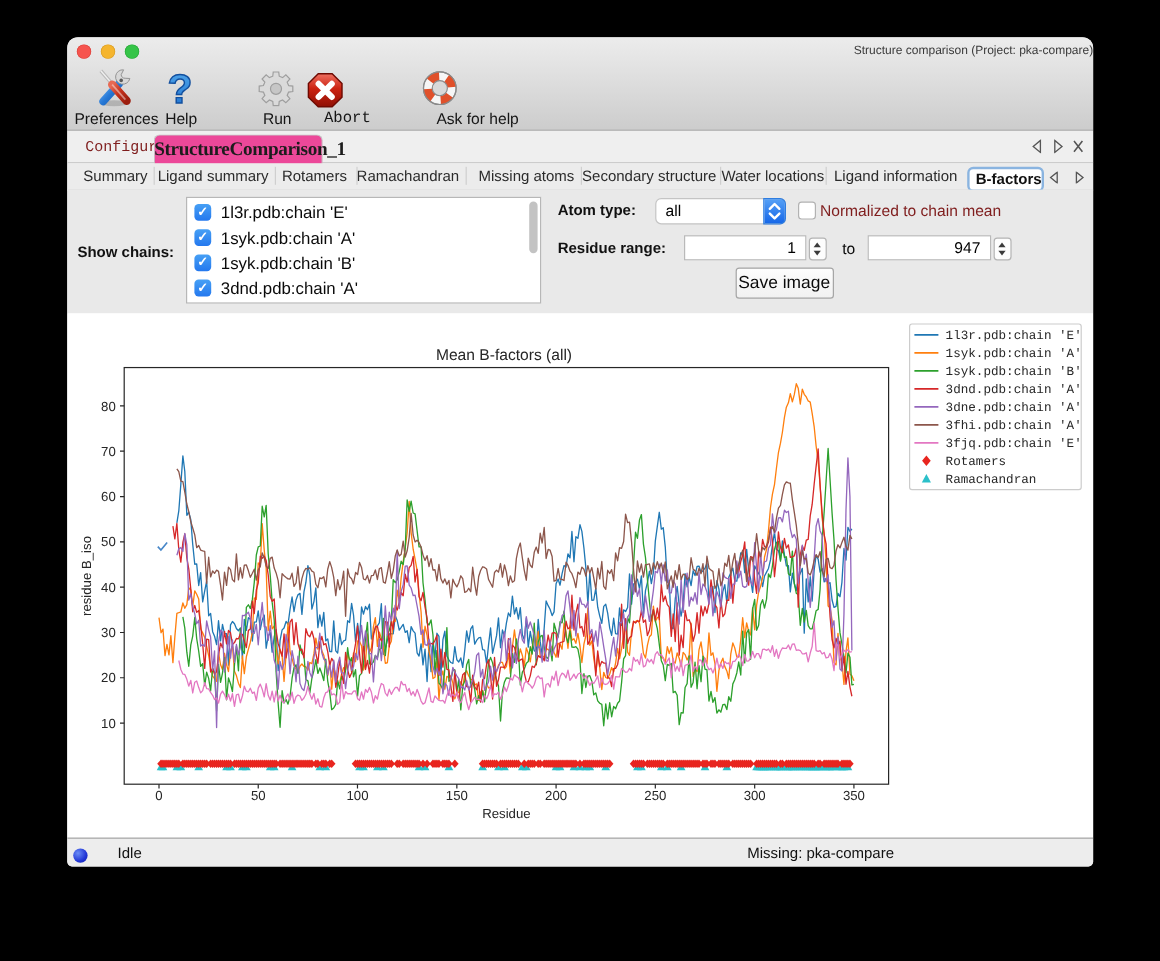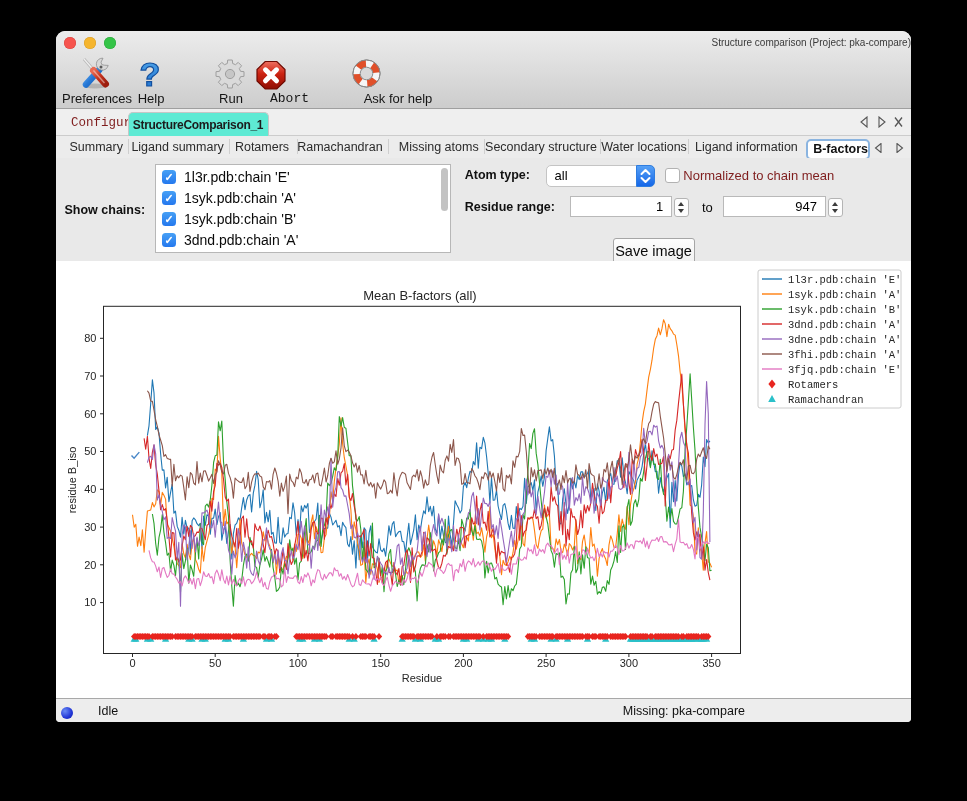--- a/index.html
+++ b/index.html
@@ -9,23 +9,23 @@
 .abs{position:absolute;}
 
 .chrome{position:absolute;left:0;top:0;width:855px;height:77px;
   background:linear-gradient(#ececec,#e3e3e3 30%,#cdcdcd 98%);border-bottom:1px solid #9f9f9f;}
 .light{position:absolute;top:6px;width:12px;height:12px;border-radius:50%;}
 .title{position:absolute;left:0;right:0;top:6px;text-align:right;font-size:10px;color:#3a3a3a;}
 .tlabel{position:absolute;top:60px;font-size:13px;color:#151515;text-align:center;}
 
 .row1{position:absolute;left:0;top:78px;width:855px;height:26px;background:#efefef;border-bottom:1px solid #cccccc;}
 .cfg{position:absolute;left:15px;top:7px;font-size:12.5px;color:#7f1d1d;font-family:Liberation Mono, monospace;}
-.atab1{position:absolute;left:71.5px;top:3px;width:139px;height:24px;background:#5eead4;
+.atab1{position:absolute;left:71.5px;top:3px;width:139px;height:24px;background:#ec4899;
   border:1px solid #c6c6c6;border-bottom:none;border-radius:5px 5px 0 0;text-align:center;
-  font-size:12px;font-weight:bold;letter-spacing:-0.3px;color:#1c1c1c;line-height:24px;}
+  font-size:16px;font-weight:bold;letter-spacing:-0.3px;color:#1c1c1c;line-height:24px;font-family:Liberation Serif, serif;}
 
 .row2{position:absolute;left:0;top:105px;width:855px;height:22px;background:#ececec;border-bottom:1px solid #d2d2d2;}
 .t2{position:absolute;top:4px;font-size:12.5px;color:#2b2b2b;white-space:nowrap;transform:translateX(-50%);}
 .sep2{position:absolute;top:3px;width:1px;height:15px;background:#cfcfcf;}
 .atab2{position:absolute;left:750px;top:2.5px;width:60px;height:17px;background:#fff;
   border:2px solid #8ab4e0;border-radius:5px;text-align:right;font-size:12.5px;font-weight:bold;
   color:#111;line-height:16px;}
 
 .panel{position:absolute;left:0;top:127px;width:855px;height:103px;background:#e9e9e9;}
 .blabel{position:absolute;font-size:12.5px;font-weight:bold;color:#111;white-space:nowrap;}
@@ -181,21 +181,21 @@
       </div>
     </div>
     <div class="abs" style="left:608.7px;top:10.4px;width:13px;height:13px;background:#fff;border:1px solid #b2b2b2;border-radius:3px;"></div>
     <div class="abs" style="left:627.3px;top:10px;font-size:13px;color:#7f1d1d;">Normalized to chain mean</div>
     <div class="blabel" style="left:408.7px;top:41.5px;">Residue range:</div>
     <div class="field" style="left:514.3px;top:37.8px;width:92px;height:19px;padding-right:8px;text-align:right;line-height:19px;">1</div>
     <div class="stepper" style="left:617.5px;top:39.8px;"></div>
     <div class="abs" style="left:645.9px;top:41.5px;font-size:13px;color:#0a0a0a;">to</div>
     <div class="field" style="left:667px;top:37.8px;width:93px;height:19px;padding-right:8px;text-align:right;line-height:19px;">947</div>
     <div class="stepper" style="left:771.5px;top:39.8px;"></div>
-    <div class="btn" style="left:556.5px;top:80px;width:80px;">Save image</div>
+    <div class="btn" style="left:556.5px;top:65px;width:80px;">Save image</div>
   </div>
   <div class="content"><svg width="855" height="437" viewBox="0 0 855 437" font-family="Liberation Sans, sans-serif">
 <g transform="translate(-56,-261)">
 <polyline fill="none" stroke="#1f77b4" stroke-width="1.1" stroke-linejoin="round" points="147.4,435.7 149.0,425.8 150.7,403.5 152.4,379.9 154.0,392.9 155.7,429.4 157.3,426.8 159.0,433.1 160.6,453.5 162.3,470.2 163.9,469.9 165.6,487.9 167.2,477.2 168.9,501.6 170.6,492.3 172.2,484.2 173.9,513.1 175.5,511.2 177.2,526.4 178.8,530.2 180.5,537.2 182.1,517.3 183.8,534.1 185.4,520.4 187.1,528.0 188.8,528.1 190.4,554.3 192.1,520.7 193.7,517.9 195.4,519.8 197.0,523.7 198.7,525.6 200.3,523.4 202.0,548.9 203.6,516.1 205.3,525.3 207.0,514.7 208.6,516.0 210.3,534.2 211.9,518.4 213.6,518.2 215.2,509.1 216.9,524.6 218.5,516.6 220.2,512.6 221.8,540.2 223.5,530.1 225.2,527.1 226.8,543.4 228.5,530.6 230.1,524.6 231.8,558.9 233.4,533.6 235.1,524.9 236.7,523.3 238.4,517.9 240.0,520.4 241.7,507.8 243.4,497.5 245.0,509.7 246.7,500.0 248.3,495.7 250.0,494.5 251.6,512.0 253.3,493.2 254.9,485.4 256.6,471.4 258.2,479.7 259.9,507.6 261.6,501.3 263.2,489.9 264.9,523.0 266.5,512.4 268.2,521.8 269.8,510.3 271.5,534.1 273.1,532.4 274.8,542.9 276.4,543.1 278.1,517.4 279.8,542.4 281.4,544.2 283.1,527.9 284.7,537.1 286.4,534.0 288.0,533.5 289.7,517.3 291.3,518.7 293.0,502.8 294.6,512.5 296.3,534.9 298.0,519.5 299.6,532.7 301.3,505.8 302.9,511.8 304.6,505.4 306.2,508.1 307.9,503.5 309.5,532.5 311.2,527.6 312.8,523.5 314.5,521.5 316.1,519.0 317.8,503.0 319.5,545.3 321.1,540.4 322.8,533.4 324.4,528.3 326.1,528.1 327.7,528.1 329.4,513.2 331.0,517.1 332.7,525.0 334.3,522.8 336.0,520.3 337.7,527.0 339.3,525.6 341.0,535.6 342.6,522.2 344.3,525.7 345.9,527.6 347.6,544.0 349.2,546.7 350.9,536.6 352.5,554.1 354.2,540.9 355.9,567.9 357.5,536.8 359.2,559.7 360.8,535.2 362.5,547.7 364.1,527.7 365.8,530.3 367.4,563.3 369.1,533.1 370.7,525.9 372.4,546.8 374.1,549.8 375.7,552.1 377.4,552.9 379.0,538.8 380.7,549.8 382.3,551.7 384.0,548.3 385.6,556.1 387.3,541.8 388.9,525.7 390.6,535.2 392.3,524.1 393.9,521.5 395.6,536.8 397.2,533.7 398.9,531.6 400.5,531.2 402.2,541.4 403.8,541.8 405.5,553.1 407.1,537.6 408.8,523.3 410.5,544.4 412.1,537.4 413.8,529.7 415.4,514.9 417.1,539.7 418.7,525.0 420.4,530.3 422.0,519.2 423.7,510.8 425.3,513.8 427.0,496.7 428.7,511.7 430.3,506.3 432.0,516.0 433.6,506.4 435.3,529.0 436.9,533.2 438.6,515.0 440.2,539.3 441.9,526.1 443.5,535.8 445.2,542.2 446.9,543.2 448.5,516.1 450.2,534.9 451.8,545.8 453.5,523.1 455.1,500.8 456.8,504.7 458.4,507.7 460.1,513.0 461.7,509.9 463.4,486.5 465.1,482.5 466.7,487.7 468.4,478.0 470.0,471.3 471.7,472.5 473.3,461.6 475.0,464.9 476.6,442.9 478.3,468.1 479.9,447.3 481.6,448.6 483.3,437.3 484.9,442.8 486.6,456.7 488.2,473.1 489.9,503.1 491.5,477.2 493.2,500.2 494.8,500.0 496.5,490.1 498.1,506.0 499.8,513.4 501.5,519.5 503.1,505.3 504.8,503.6 506.4,511.0 508.1,523.4 509.7,529.5 511.4,515.2 513.0,528.1 514.7,528.4 516.3,506.6 518.0,521.2 519.7,508.2 521.3,509.7 523.0,506.3 524.6,478.2 526.3,503.5 527.9,486.8 529.6,485.2 531.2,482.6 532.9,490.5 534.5,479.9 536.2,511.6 537.9,492.2 539.5,485.5 541.2,475.9 542.8,486.3 544.5,476.9 546.1,450.9 547.8,438.4 549.4,426.9 551.1,441.0 552.7,439.7 554.4,455.9 556.1,485.2 557.7,483.6 559.4,523.0 561.0,523.9 562.7,499.1 564.3,488.7 566.0,504.2 567.6,513.5 569.3,503.0 570.9,478.0 572.6,489.0 574.3,480.9 575.9,488.0 577.6,475.6 579.2,479.6 580.9,471.9 582.5,471.7 584.2,477.2 585.8,475.6 587.5,473.5 589.1,469.4 590.8,500.5 592.5,493.7 594.1,488.6 595.8,510.4 597.4,483.8 599.1,490.9 600.7,505.3 602.4,492.8 604.0,487.2 605.7,502.7 607.3,481.1 609.0,477.4 610.7,473.4 612.3,484.0 614.0,484.3 615.6,473.0 617.3,460.7 618.9,460.9 620.6,477.2 622.2,457.8 623.9,475.2 625.5,482.5 627.2,493.7 628.9,471.6 630.5,474.8 632.2,477.9 633.8,480.8 635.5,488.9 637.1,480.0 638.8,476.8 640.4,473.7 642.1,466.6 643.7,454.1 645.4,443.4 647.0,457.8 648.7,458.8 650.4,466.7 652.0,450.7 653.7,462.3 655.3,471.6 657.0,471.3 658.6,493.2 660.3,477.6 661.9,486.3 663.6,492.1 665.2,481.9 666.9,477.8 668.6,473.6 670.2,527.6 671.9,482.4 673.5,501.6 675.2,480.6 676.8,500.9 678.5,474.8 680.1,462.6 681.8,466.0 683.4,476.7 685.1,473.9 686.8,484.9 688.4,482.0 690.1,486.6 691.7,485.5 693.4,500.0 695.0,506.2 696.7,505.3 698.3,494.4 700.0,497.3 701.6,485.3 703.3,457.1 705.0,466.7 706.6,439.5 708.3,442.9 709.9,440.8"></polyline>
 <polyline fill="none" stroke="#ff7f0e" stroke-width="1.1" stroke-linejoin="round" points="132.5,514.7 134.2,527.3 135.8,524.3 137.5,546.3 139.1,537.0 140.8,545.7 142.4,529.7 144.1,552.2 145.7,530.7 147.4,511.1 149.0,510.6 150.7,510.0 152.4,502.5 154.0,506.9 155.7,503.8 157.3,489.8 159.0,491.7 160.6,505.5 162.3,492.4 163.9,495.2 165.6,499.1 167.2,524.2 168.9,527.4 170.6,531.3 172.2,538.6 173.9,546.3 175.5,556.1 177.2,563.5 178.8,565.6 180.5,567.7 182.1,543.7 183.8,554.0 185.4,557.9 187.1,544.4 188.8,553.8 190.4,559.6 192.1,542.8 193.7,538.0 195.4,559.4 197.0,563.0 198.7,569.3 200.3,573.0 202.0,546.6 203.6,561.3 205.3,547.3 207.0,540.9 208.6,535.2 210.3,526.7 211.9,498.3 213.6,499.5 215.2,469.0 216.9,471.2 218.5,436.3 220.2,458.5 221.8,473.4 223.5,525.4 225.2,509.2 226.8,524.0 228.5,521.6 230.1,539.3 231.8,553.2 233.4,541.1 235.1,546.6 236.7,567.8 238.4,545.4 240.0,519.1 241.7,543.1 243.4,548.9 245.0,554.8 246.7,557.3 248.3,560.4 250.0,555.1 251.6,553.3 253.3,555.4 254.9,555.8 256.6,558.5 258.2,552.1 259.9,553.0 261.6,544.7 263.2,531.7 264.9,540.9 266.5,534.8 268.2,542.4 269.8,546.0 271.5,554.1 273.1,563.0 274.8,551.0 276.4,574.3 278.1,556.5 279.8,562.3 281.4,569.8 283.1,569.1 284.7,561.4 286.4,556.3 288.0,557.8 289.7,545.4 291.3,549.2 293.0,560.1 294.6,544.0 296.3,551.4 298.0,534.1 299.6,534.3 301.3,538.3 302.9,558.4 304.6,552.0 306.2,528.3 307.9,543.5 309.5,539.8 311.2,522.2 312.8,514.8 314.5,538.7 316.1,526.7 317.8,532.0 319.5,539.8 321.1,552.7 322.8,552.3 324.4,537.8 326.1,534.4 327.7,517.6 329.4,517.7 331.0,491.9 332.7,500.7 334.3,481.5 336.0,467.9 337.7,456.4 339.3,443.9 341.0,417.9 342.6,443.8 344.3,457.7 345.9,466.0 347.6,475.5 349.2,494.3 350.9,510.0 352.5,539.4 354.2,521.9 355.9,529.6 357.5,543.1 359.2,550.5 360.8,565.4 362.5,564.4 364.1,550.7 365.8,582.8 367.4,564.7 369.1,559.1 370.7,574.3 372.4,563.7 374.1,564.6 375.7,563.1 377.4,569.3 379.0,582.4 380.7,577.5 382.3,577.2 384.0,568.1 385.6,572.6 387.3,561.4 388.9,558.9 390.6,563.3 392.3,566.1 393.9,566.7 395.6,570.7 397.2,569.9 398.9,583.6 400.5,576.6 402.2,575.3 403.8,582.8 405.5,569.7 407.1,573.3 408.8,572.9 410.5,574.2 412.1,565.1 413.8,558.8 415.4,554.5 417.1,551.8 418.7,552.0 420.4,557.4 422.0,555.5 423.7,544.5 425.3,561.1 427.0,539.2 428.7,525.0 430.3,537.5 432.0,549.1 433.6,540.8 435.3,546.2 436.9,554.8 438.6,539.9 440.2,544.3 441.9,551.6 443.5,539.3 445.2,528.9 446.9,538.3 448.5,526.2 450.2,547.2 451.8,546.9 453.5,547.3 455.1,540.4 456.8,541.4 458.4,542.4 460.1,538.5 461.7,543.7 463.4,547.7 465.1,536.1 466.7,536.9 468.4,541.0 470.0,519.2 471.7,526.8 473.3,540.2 475.0,521.6 476.6,533.6 478.3,532.2 479.9,536.1 481.6,527.8 483.3,538.2 484.9,552.1 486.6,536.8 488.2,529.8 489.9,506.9 491.5,537.7 493.2,534.2 494.8,548.5 496.5,559.9 498.1,545.9 499.8,556.4 501.5,574.6 503.1,560.3 504.8,564.6 506.4,565.4 508.1,561.7 509.7,556.3 511.4,559.8 513.0,552.7 514.7,540.3 516.3,549.1 518.0,540.6 519.7,529.5 521.3,516.8 523.0,543.5 524.6,546.1 526.3,525.5 527.9,518.9 529.6,518.0 531.2,517.0 532.9,519.3 534.5,530.4 536.2,544.6 537.9,548.4 539.5,537.8 541.2,530.6 542.8,529.0 544.5,505.1 546.1,518.0 547.8,514.7 549.4,513.8 551.1,548.2 552.7,548.1 554.4,552.3 556.1,538.9 557.7,544.6 559.4,539.4 561.0,551.3 562.7,552.5 564.3,544.1 566.0,548.5 567.6,555.6 569.3,543.6 570.9,545.5 572.6,550.0 574.3,546.3 575.9,519.3 577.6,563.7 579.2,557.2 580.9,559.6 582.5,541.6 584.2,535.0 585.8,546.6 587.5,549.2 589.1,553.2 590.8,527.5 592.5,546.2 594.1,544.0 595.8,553.1 597.4,576.1 599.1,558.6 600.7,552.5 602.4,548.5 604.0,555.5 605.7,559.1 607.3,565.5 609.0,544.8 610.7,535.8 612.3,539.9 614.0,547.4 615.6,547.5 617.3,533.1 618.9,514.8 620.6,531.4 622.2,519.0 623.9,526.4 625.5,529.2 627.2,506.3 628.9,524.8 630.5,504.6 632.2,493.3 633.8,488.8 635.5,481.4 637.1,464.2 638.8,457.7 640.4,442.1 642.1,422.7 643.7,411.7 645.4,403.8 647.0,390.4 648.7,377.1 650.4,369.3 652.0,360.2 653.7,347.8 655.3,339.3 657.0,335.7 658.6,328.1 660.3,334.8 661.9,328.9 663.6,319.7 665.2,323.6 666.9,336.7 668.6,324.3 670.2,328.6 671.9,330.8 673.5,334.1 675.2,335.1 676.8,344.5 678.5,355.8 680.1,371.7 681.8,384.8 683.4,404.1 685.1,431.8 686.8,444.6 688.4,467.3 690.1,505.0 691.7,506.4 693.4,516.8 695.0,552.3 696.7,554.0 698.3,527.8 700.0,546.1 701.6,551.5 703.3,570.3 705.0,542.8 706.6,531.6 708.3,561.9 709.9,563.1 711.6,567.2"></polyline>
 <polyline fill="none" stroke="#2ca02c" stroke-width="1.1" stroke-linejoin="round" points="152.4,514.0 154.0,523.4 155.7,543.5 157.3,555.2 159.0,537.4 160.6,530.1 162.3,514.6 163.9,532.1 165.6,542.7 167.2,555.3 168.9,553.0 170.6,571.4 172.2,560.1 173.9,565.3 175.5,575.7 177.2,556.8 178.8,560.4 180.5,592.5 182.1,553.6 183.8,568.6 185.4,560.9 187.1,548.0 188.8,583.1 190.4,565.0 192.1,569.8 193.7,576.3 195.4,554.2 197.0,538.6 198.7,559.0 200.3,523.5 202.0,541.9 203.6,544.6 205.3,506.1 207.0,504.0 208.6,507.1 210.3,499.5 211.9,485.3 213.6,462.5 215.2,455.8 216.9,455.0 218.5,421.9 220.2,430.8 221.8,421.1 223.5,461.5 225.2,479.4 226.8,501.8 228.5,516.6 230.1,560.1 231.8,586.2 233.4,606.1 235.1,575.5 236.7,585.8 238.4,583.0 240.0,586.8 241.7,580.4 243.4,565.2 245.0,556.3 246.7,554.0 248.3,561.2 250.0,537.4 251.6,544.6 253.3,546.1 254.9,566.4 256.6,567.4 258.2,577.5 259.9,565.2 261.6,558.8 263.2,549.8 264.9,561.2 266.5,556.6 268.2,561.5 269.8,567.2 271.5,549.3 273.1,567.6 274.8,577.2 276.4,591.4 278.1,590.0 279.8,587.0 281.4,567.3 283.1,574.1 284.7,563.6 286.4,567.4 288.0,558.7 289.7,539.8 291.3,551.8 293.0,548.1 294.6,564.1 296.3,558.1 298.0,580.0 299.6,563.0 301.3,561.1 302.9,553.5 304.6,531.6 306.2,518.6 307.9,553.2 309.5,553.7 311.2,551.6 312.8,546.2 314.5,548.5 316.1,541.2 317.8,540.3 319.5,515.4 321.1,546.4 322.8,528.3 324.4,525.4 326.1,517.7 327.7,483.0 329.4,485.6 331.0,483.3 332.7,476.3 334.3,467.7 336.0,470.5 337.7,457.1 339.3,416.5 341.0,426.2 342.6,417.6 344.3,427.5 345.9,428.2 347.6,442.3 349.2,455.8 350.9,455.8 352.5,485.6 354.2,500.0 355.9,519.1 357.5,520.8 359.2,516.6 360.8,529.2 362.5,560.5 364.1,542.0 365.8,569.3 367.4,571.2 369.1,574.6 370.7,557.3 372.4,523.0 374.1,567.7 375.7,566.5 377.4,558.6 379.0,558.1 380.7,576.5 382.3,566.3 384.0,591.6 385.6,571.6 387.3,567.5 388.9,553.9 390.6,549.5 392.3,572.5 393.9,567.7 395.6,574.5 397.2,586.5 398.9,579.8 400.5,585.1 402.2,575.7 403.8,584.8 405.5,569.6 407.1,552.6 408.8,547.8 410.5,552.4 412.1,560.6 413.8,566.5 415.4,571.7 417.1,600.9 418.7,576.0 420.4,568.3 422.0,564.9 423.7,565.1 425.3,565.9 427.0,544.7 428.7,551.9 430.3,532.5 432.0,540.8 433.6,570.9 435.3,560.1 436.9,557.5 438.6,552.7 440.2,551.3 441.9,538.8 443.5,545.0 445.2,519.2 446.9,554.1 448.5,535.0 450.2,530.4 451.8,529.5 453.5,538.8 455.1,547.6 456.8,548.8 458.4,539.6 460.1,550.7 461.7,519.4 463.4,525.6 465.1,530.9 466.7,518.1 468.4,519.0 470.0,509.3 471.7,530.5 473.3,535.6 475.0,525.7 476.6,539.3 478.3,539.4 479.9,538.9 481.6,541.0 483.3,549.8 484.9,577.9 486.6,561.3 488.2,572.9 489.9,563.4 491.5,563.0 493.2,567.7 494.8,579.0 496.5,577.4 498.1,584.1 499.8,586.0 501.5,587.0 503.1,604.8 504.8,586.5 506.4,599.0 508.1,585.6 509.7,597.3 511.4,588.7 513.0,590.7 514.7,586.0 516.3,584.2 518.0,568.6 519.7,549.1 521.3,546.3 523.0,514.6 524.6,519.0 526.3,495.3 527.9,471.4 529.6,443.5 531.2,448.6 532.9,433.4 534.5,428.8 536.2,453.4 537.9,464.6 539.5,482.9 541.2,501.0 542.8,517.3 544.5,508.3 546.1,517.2 547.8,524.0 549.4,537.0 551.1,550.6 552.7,554.2 554.4,567.2 556.1,553.6 557.7,554.5 559.4,552.8 561.0,577.2 562.7,576.2 564.3,579.4 566.0,603.9 567.6,593.8 569.3,594.3 570.9,572.9 572.6,569.7 574.3,546.5 575.9,572.7 577.6,568.8 579.2,551.7 580.9,574.0 582.5,554.7 584.2,568.1 585.8,546.9 587.5,557.7 589.1,558.0 590.8,584.2 592.5,576.1 594.1,585.3 595.8,581.3 597.4,594.2 599.1,591.5 600.7,593.5 602.4,587.2 604.0,586.9 605.7,591.3 607.3,580.6 609.0,584.4 610.7,569.9 612.3,566.5 614.0,560.8 615.6,551.6 617.3,562.5 618.9,525.9 620.6,552.4 622.2,527.4 623.9,524.7 625.5,549.4 627.2,507.5 628.9,499.5 630.5,525.2 632.2,521.0 633.8,503.9 635.5,499.7 637.1,506.8 638.8,499.3 640.4,478.2 642.1,481.3 643.7,471.6 645.4,458.1 647.0,452.1 648.7,451.1 650.4,467.6 652.0,455.4 653.7,464.5 655.3,464.0 657.0,478.1 658.6,479.5 660.3,459.2 661.9,486.0 663.6,494.4 665.2,495.5 666.9,521.1 668.6,507.1 670.2,518.4 671.9,508.6 673.5,521.4 675.2,524.0 676.8,524.0 678.5,517.0 680.1,508.9 681.8,507.8 683.4,491.2 685.1,450.1 686.8,426.5 688.4,401.0 690.1,373.7 691.7,399.6 693.4,427.7 695.0,449.9 696.7,483.3 698.3,506.9 700.0,527.4 701.6,536.6 703.3,547.4 705.0,560.8 706.6,544.3 708.3,547.7 709.9,570.8 711.6,570.3"></polyline>
 <polyline fill="none" stroke="#d62728" stroke-width="1.1" stroke-linejoin="round" points="144.1,438.4 145.7,449.1 147.4,436.2 149.0,458.1 150.7,468.4 152.4,452.1 154.0,445.0 155.7,465.1 157.3,474.1 159.0,490.9 160.6,509.8 162.3,504.6 163.9,510.3 165.6,508.7 167.2,520.5 168.9,536.6 170.6,557.0 172.2,532.6 173.9,533.0 175.5,560.0 177.2,557.2 178.8,562.0 180.5,559.6 182.1,546.0 183.8,535.9 185.4,539.8 187.1,526.2 188.8,536.5 190.4,525.4 192.1,527.3 193.7,537.0 195.4,535.5 197.0,532.1 198.7,532.4 200.3,528.1 202.0,528.6 203.6,533.9 205.3,539.7 207.0,525.3 208.6,524.1 210.3,501.0 211.9,511.3 213.6,491.7 215.2,485.6 216.9,463.4 218.5,465.2 220.2,463.4 221.8,467.1 223.5,479.1 225.2,497.0 226.8,501.1 228.5,499.2 230.1,525.3 231.8,536.2 233.4,541.7 235.1,547.0 236.7,528.2 238.4,548.2 240.0,539.5 241.7,518.5 243.4,516.0 245.0,537.2 246.7,518.8 248.3,536.3 250.0,542.0 251.6,540.9 253.3,548.2 254.9,523.9 256.6,529.2 258.2,530.7 259.9,526.0 261.6,532.1 263.2,544.5 264.9,552.7 266.5,536.3 268.2,530.3 269.8,537.3 271.5,536.4 273.1,543.0 274.8,554.5 276.4,548.7 278.1,551.5 279.8,572.7 281.4,563.6 283.1,550.1 284.7,561.4 286.4,569.5 288.0,543.6 289.7,558.1 291.3,564.5 293.0,560.8 294.6,546.3 296.3,536.4 298.0,521.6 299.6,544.5 301.3,560.8 302.9,534.0 304.6,557.9 306.2,550.3 307.9,560.9 309.5,546.7 311.2,529.6 312.8,522.4 314.5,521.8 316.1,530.7 317.8,534.0 319.5,531.9 321.1,518.0 322.8,518.5 324.4,539.1 326.1,517.8 327.7,524.3 329.4,504.3 331.0,508.4 332.7,501.7 334.3,493.7 336.0,496.5 337.7,478.5 339.3,485.1 341.0,472.9 342.6,471.1 344.3,463.6 345.9,485.0 347.6,474.4 349.2,497.3 350.9,500.6 352.5,493.6 354.2,506.0 355.9,515.0 357.5,536.7 359.2,536.1 360.8,536.9 362.5,533.6 364.1,529.4 365.8,562.9 367.4,540.9 369.1,556.0 370.7,543.6 372.4,557.8 374.1,558.2 375.7,571.5 377.4,584.5 379.0,558.8 380.7,577.2 382.3,582.9 384.0,571.2 385.6,562.3 387.3,560.6 388.9,572.2 390.6,572.6 392.3,585.1 393.9,562.6 395.6,572.3 397.2,574.8 398.9,568.5 400.5,584.8 402.2,566.4 403.8,565.4 405.5,553.6 407.1,549.8 408.8,562.9 410.5,582.5 412.1,547.8 413.8,571.9 415.4,566.6 417.1,556.0 418.7,555.9 420.4,556.2 422.0,551.9 423.7,532.2 425.3,555.0 427.0,537.7 428.7,539.5 430.3,545.3 432.0,551.2 433.6,549.9 435.3,549.1 436.9,561.0 438.6,567.8 440.2,568.2 441.9,563.2 443.5,555.2 445.2,556.2 446.9,552.3 448.5,546.3 450.2,547.9 451.8,546.2 453.5,550.7 455.1,540.8 456.8,529.2 458.4,537.2 460.1,527.6 461.7,527.2 463.4,527.9 465.1,547.6 466.7,535.6 468.4,535.0 470.0,534.4 471.7,517.7 473.3,524.0 475.0,523.0 476.6,496.0 478.3,525.0 479.9,511.1 481.6,503.4 483.3,523.3 484.9,522.1 486.6,530.2 488.2,511.3 489.9,537.0 491.5,533.9 493.2,528.1 494.8,541.0 496.5,563.3 498.1,542.4 499.8,555.4 501.5,551.2 503.1,552.6 504.8,552.6 506.4,564.7 508.1,565.2 509.7,572.1 511.4,557.2 513.0,557.0 514.7,553.7 516.3,543.2 518.0,503.5 519.7,540.2 521.3,515.5 523.0,536.3 524.6,531.4 526.3,530.1 527.9,517.6 529.6,519.2 531.2,517.4 532.9,517.9 534.5,508.8 536.2,518.6 537.9,516.7 539.5,529.7 541.2,525.2 542.8,515.8 544.5,508.0 546.1,516.6 547.8,506.7 549.4,516.3 551.1,487.0 552.7,501.3 554.4,496.7 556.1,503.8 557.7,505.9 559.4,530.3 561.0,511.5 562.7,534.6 564.3,502.5 566.0,545.9 567.6,529.4 569.3,539.6 570.9,508.6 572.6,517.2 574.3,516.5 575.9,520.9 577.6,534.5 579.2,528.4 580.9,510.5 582.5,527.6 584.2,504.9 585.8,513.2 587.5,505.5 589.1,511.0 590.8,502.6 592.5,483.3 594.1,494.7 595.8,503.8 597.4,506.3 599.1,523.3 600.7,500.2 602.4,513.8 604.0,511.5 605.7,500.2 607.3,500.3 609.0,477.8 610.7,502.6 612.3,483.1 614.0,473.0 615.6,476.8 617.3,467.9 618.9,462.5 620.6,451.5 622.2,479.2 623.9,487.6 625.5,463.8 627.2,464.4 628.9,483.0 630.5,494.5 632.2,459.0 633.8,465.5 635.5,449.6 637.1,455.6 638.8,456.1 640.4,451.7 642.1,439.3 643.7,451.3 645.4,480.5 647.0,465.2 648.7,443.2 650.4,456.3 652.0,460.6 653.7,448.6 655.3,456.8 657.0,454.1 658.6,464.5 660.3,464.0 661.9,463.2 663.6,456.5 665.2,506.0 666.9,462.2 668.6,455.0 670.2,458.7 671.9,450.1 673.5,449.5 675.2,429.8 676.8,420.4 678.5,403.1 680.1,388.6 681.8,374.1 683.4,404.5 685.1,427.3 686.8,445.6 688.4,453.2 690.1,486.0 691.7,513.4 693.4,532.9 695.0,539.9 696.7,531.9 698.3,537.9 700.0,534.3 701.6,558.5 703.3,547.0 705.0,570.2 706.6,559.5 708.3,572.6 709.9,580.2"></polyline>
 <polyline fill="none" stroke="#9467bd" stroke-width="1.1" stroke-linejoin="round" points="147.4,462.7 149.0,457.2 150.7,456.3 152.4,459.5 154.0,444.6 155.7,454.1 157.3,500.1 159.0,494.7 160.6,505.7 162.3,511.5 163.9,519.8 165.6,516.9 167.2,538.4 168.9,537.2 170.6,538.5 172.2,517.5 173.9,525.1 175.5,530.8 177.2,558.5 178.8,542.4 180.5,606.3 182.1,535.0 183.8,525.1 185.4,526.9 187.1,560.0 188.8,546.4 190.4,530.5 192.1,548.5 193.7,533.3 195.4,551.9 197.0,537.1 198.7,545.6 200.3,539.2 202.0,512.9 203.6,513.0 205.3,511.8 207.0,510.1 208.6,515.5 210.3,526.9 211.9,527.8 213.6,520.3 215.2,537.3 216.9,517.5 218.5,502.1 220.2,522.3 221.8,522.4 223.5,533.7 225.2,521.4 226.8,535.0 228.5,550.0 230.1,555.1 231.8,574.3 233.4,551.1 235.1,557.9 236.7,552.8 238.4,528.6 240.0,536.3 241.7,561.4 243.4,542.2 245.0,550.6 246.7,568.1 248.3,546.8 250.0,569.6 251.6,573.7 253.3,575.4 254.9,567.7 256.6,551.1 258.2,560.6 259.9,564.7 261.6,547.8 263.2,539.7 264.9,539.7 266.5,527.7 268.2,544.1 269.8,549.2 271.5,551.1 273.1,562.2 274.8,554.3 276.4,564.2 278.1,550.1 279.8,568.5 281.4,553.7 283.1,547.6 284.7,560.8 286.4,560.7 288.0,573.9 289.7,558.9 291.3,550.6 293.0,558.7 294.6,555.5 296.3,544.6 298.0,549.8 299.6,535.1 301.3,521.2 302.9,537.8 304.6,525.8 306.2,538.1 307.9,544.9 309.5,544.4 311.2,568.2 312.8,546.1 314.5,549.8 316.1,532.5 317.8,550.5 319.5,530.6 321.1,504.9 322.8,529.3 324.4,510.1 326.1,517.4 327.7,506.8 329.4,515.1 331.0,458.6 332.7,507.2 334.3,492.8 336.0,487.3 337.7,471.8 339.3,471.5 341.0,487.6 342.6,490.0 344.3,496.3 345.9,495.9 347.6,505.0 349.2,513.6 350.9,528.7 352.5,524.9 354.2,537.2 355.9,537.9 357.5,532.7 359.2,539.2 360.8,555.4 362.5,562.2 364.1,556.8 365.8,562.1 367.4,558.2 369.1,578.1 370.7,569.2 372.4,571.3 374.1,579.5 375.7,566.6 377.4,556.2 379.0,560.0 380.7,563.2 382.3,565.6 384.0,573.3 385.6,572.0 387.3,575.0 388.9,567.3 390.6,574.9 392.3,570.7 393.9,567.1 395.6,559.7 397.2,546.2 398.9,544.2 400.5,564.3 402.2,557.8 403.8,575.2 405.5,571.9 407.1,568.2 408.8,555.2 410.5,566.7 412.1,555.5 413.8,559.7 415.4,555.7 417.1,551.4 418.7,535.6 420.4,526.3 422.0,550.4 423.7,533.7 425.3,531.8 427.0,556.6 428.7,544.1 430.3,552.8 432.0,532.5 433.6,524.5 435.3,533.2 436.9,535.9 438.6,513.8 440.2,523.6 441.9,518.2 443.5,523.5 445.2,529.7 446.9,548.4 448.5,537.8 450.2,540.6 451.8,551.8 453.5,525.3 455.1,550.6 456.8,551.0 458.4,534.0 460.1,546.2 461.7,540.8 463.4,537.0 465.1,530.2 466.7,521.4 468.4,513.0 470.0,511.6 471.7,496.5 473.3,492.4 475.0,506.7 476.6,523.7 478.3,508.6 479.9,529.9 481.6,514.0 483.3,498.0 484.9,503.5 486.6,503.6 488.2,506.4 489.9,501.3 491.5,528.6 493.2,524.5 494.8,534.9 496.5,525.7 498.1,538.5 499.8,518.4 501.5,528.2 503.1,538.9 504.8,549.3 506.4,562.3 508.1,552.1 509.7,541.0 511.4,531.2 513.0,546.7 514.7,533.0 516.3,518.7 518.0,519.0 519.7,511.3 521.3,525.4 523.0,514.3 524.6,511.7 526.3,479.1 527.9,495.0 529.6,486.7 531.2,496.9 532.9,490.5 534.5,509.0 536.2,514.4 537.9,496.3 539.5,507.0 541.2,517.8 542.8,504.5 544.5,492.0 546.1,476.1 547.8,477.3 549.4,470.2 551.1,486.6 552.7,470.7 554.4,484.1 556.1,475.0 557.7,494.1 559.4,494.1 561.0,483.5 562.7,487.0 564.3,506.0 566.0,520.0 567.6,482.4 569.3,510.3 570.9,488.4 572.6,477.6 574.3,505.1 575.9,497.6 577.6,500.8 579.2,493.9 580.9,503.5 582.5,476.9 584.2,495.4 585.8,486.7 587.5,488.8 589.1,493.3 590.8,503.5 592.5,489.6 594.1,513.3 595.8,498.8 597.4,493.1 599.1,497.2 600.7,505.7 602.4,477.5 604.0,480.9 605.7,482.0 607.3,482.3 609.0,498.7 610.7,486.9 612.3,486.8 614.0,467.5 615.6,481.6 617.3,476.0 618.9,488.4 620.6,489.5 622.2,488.6 623.9,480.9 625.5,484.8 627.2,488.0 628.9,452.2 630.5,473.1 632.2,493.4 633.8,460.9 635.5,479.5 637.1,468.3 638.8,467.5 640.4,456.9 642.1,454.0 643.7,428.2 645.4,444.4 647.0,441.4 648.7,431.6 650.4,431.3 652.0,434.9 653.7,425.2 655.3,427.1 657.0,426.0 658.6,440.8 660.3,447.9 661.9,445.4 663.6,449.3 665.2,486.1 666.9,471.3 668.6,454.3 670.2,470.1 671.9,461.8 673.5,484.6 675.2,506.2 676.8,486.0 678.5,464.9 680.1,438.5 681.8,432.2 683.4,442.2 685.1,446.3 686.8,482.0 688.4,484.7 690.1,479.0 691.7,502.2 693.4,522.8 695.0,517.3 696.7,550.0 698.3,530.7 700.0,557.5 701.6,559.2 703.3,511.9 705.0,424.5 706.6,381.5 708.3,413.9 709.9,542.1"></polyline>
 <polyline fill="none" stroke="#8c564b" stroke-width="1.1" stroke-linejoin="round" points="147.4,390.7 149.0,393.1 150.7,401.0 152.4,401.4 154.0,410.2 155.7,420.0 157.3,426.4 159.0,434.8 160.6,440.0 162.3,445.7 163.9,456.4 165.6,454.6 167.2,458.4 168.9,459.1 170.6,459.4 172.2,486.2 173.9,464.4 175.5,480.8 177.2,475.8 178.8,477.8 180.5,475.1 182.1,476.1 183.8,487.6 185.4,500.0 187.1,476.7 188.8,487.8 190.4,472.6 192.1,474.7 193.7,483.0 195.4,484.8 197.0,461.5 198.7,483.2 200.3,473.0 202.0,481.8 203.6,471.0 205.3,470.8 207.0,475.7 208.6,481.1 210.3,477.7 211.9,474.3 213.6,483.5 215.2,474.8 216.9,472.2 218.5,460.7 220.2,464.9 221.8,471.8 223.5,473.8 225.2,465.3 226.8,464.3 228.5,473.4 230.1,477.4 231.8,483.9 233.4,498.1 235.1,478.0 236.7,479.8 238.4,481.2 240.0,482.4 241.7,482.5 243.4,477.7 245.0,488.7 246.7,485.8 248.3,472.3 250.0,491.5 251.6,482.2 253.3,476.3 254.9,473.7 256.6,474.3 258.2,473.1 259.9,476.0 261.6,476.9 263.2,486.9 264.9,489.8 266.5,481.5 268.2,482.1 269.8,480.6 271.5,489.1 273.1,474.4 274.8,468.0 276.4,473.0 278.1,481.1 279.8,496.3 281.4,483.1 283.1,491.4 284.7,486.4 286.4,476.0 288.0,513.6 289.7,474.1 291.3,480.7 293.0,482.3 294.6,486.6 296.3,477.1 298.0,478.8 299.6,468.7 301.3,472.9 302.9,482.5 304.6,483.2 306.2,479.5 307.9,485.8 309.5,479.7 311.2,479.4 312.8,474.9 314.5,482.9 316.1,474.0 317.8,473.0 319.5,485.1 321.1,485.9 322.8,477.5 324.4,468.0 326.1,482.0 327.7,475.5 329.4,463.3 331.0,458.2 332.7,463.3 334.3,461.9 336.0,450.9 337.7,464.3 339.3,459.0 341.0,447.8 342.6,427.8 344.3,445.8 345.9,451.6 347.6,450.2 349.2,452.0 350.9,455.8 352.5,462.6 354.2,467.0 355.9,463.1 357.5,472.2 359.2,465.5 360.8,475.0 362.5,474.8 364.1,484.0 365.8,470.3 367.4,482.2 369.1,485.9 370.7,482.4 372.4,487.1 374.1,483.7 375.7,498.3 377.4,482.7 379.0,486.4 380.7,489.1 382.3,485.6 384.0,479.8 385.6,482.1 387.3,493.7 388.9,492.9 390.6,490.2 392.3,493.1 393.9,472.7 395.6,486.5 397.2,496.0 398.9,480.4 400.5,475.4 402.2,472.3 403.8,472.9 405.5,474.2 407.1,482.8 408.8,486.0 410.5,489.4 412.1,477.1 413.8,475.1 415.4,476.8 417.1,469.6 418.7,481.0 420.4,470.8 422.0,476.8 423.7,488.1 425.3,479.9 427.0,485.2 428.7,484.0 430.3,465.5 432.0,457.0 433.6,452.5 435.3,465.0 436.9,475.3 438.6,483.4 440.2,465.1 441.9,471.0 443.5,472.9 445.2,460.3 446.9,455.9 448.5,461.1 450.2,444.4 451.8,452.5 453.5,439.6 455.1,465.4 456.8,457.9 458.4,458.5 460.1,463.8 461.7,484.3 463.4,483.6 465.1,473.6 466.7,482.6 468.4,482.8 470.0,483.8 471.7,468.5 473.3,471.1 475.0,476.0 476.6,478.1 478.3,483.0 479.9,489.7 481.6,476.7 483.3,478.6 484.9,472.6 486.6,474.4 488.2,480.1 489.9,471.3 491.5,477.6 493.2,473.0 494.8,481.5 496.5,491.0 498.1,473.4 499.8,482.4 501.5,467.9 503.1,488.7 504.8,491.1 506.4,475.2 508.1,477.9 509.7,474.7 511.4,483.9 513.0,460.8 514.7,467.3 516.3,456.3 518.0,456.9 519.7,451.3 521.3,428.5 523.0,435.5 524.6,435.1 526.3,451.8 527.9,473.9 529.6,493.3 531.2,467.5 532.9,476.8 534.5,469.9 536.2,481.0 537.9,470.6 539.5,470.4 541.2,469.9 542.8,478.5 544.5,469.1 546.1,474.2 547.8,468.0 549.4,473.9 551.1,469.2 552.7,477.3 554.4,468.2 556.1,490.7 557.7,485.3 559.4,479.9 561.0,489.4 562.7,475.5 564.3,482.7 566.0,470.5 567.6,482.9 569.3,478.5 570.9,479.0 572.6,483.0 574.3,481.5 575.9,464.8 577.6,474.3 579.2,475.5 580.9,479.5 582.5,473.6 584.2,478.1 585.8,469.7 587.5,488.2 589.1,463.5 590.8,473.5 592.5,475.1 594.1,476.1 595.8,490.4 597.4,487.4 599.1,473.8 600.7,488.1 602.4,483.2 604.0,469.2 605.7,472.0 607.3,462.8 609.0,479.5 610.7,468.0 612.3,461.2 614.0,478.0 615.6,469.9 617.3,463.3 618.9,458.4 620.6,468.1 622.2,484.7 623.9,472.0 625.5,464.1 627.2,467.7 628.9,460.1 630.5,444.8 632.2,459.1 633.8,463.9 635.5,456.1 637.1,458.2 638.8,454.5 640.4,450.0 642.1,441.2 643.7,438.8 645.4,443.5 647.0,432.0 648.7,423.5 650.4,421.2 652.0,411.9 653.7,404.1 655.3,401.6 657.0,402.4 658.6,402.7 660.3,416.3 661.9,426.8 663.6,438.0 665.2,453.2 666.9,471.3 668.6,458.6 670.2,465.7 671.9,465.4 673.5,477.4 675.2,479.2 676.8,474.6 678.5,467.0 680.1,462.2 681.8,464.7 683.4,459.7 685.1,475.3 686.8,480.3 688.4,466.1 690.1,465.3 691.7,473.1 693.4,473.8 695.0,471.2 696.7,459.1 698.3,454.0 700.0,456.6 701.6,452.0 703.3,447.7 705.0,455.3 706.6,458.4 708.3,446.1 709.9,449.2"></polyline>
 <polyline fill="none" stroke="#e377c2" stroke-width="1.1" stroke-linejoin="round" points="149.0,550.4 150.7,557.9 152.4,561.7 154.0,562.0 155.7,566.1 157.3,571.8 159.0,567.0 160.6,577.5 162.3,568.5 163.9,567.5 165.6,573.0 167.2,577.4 168.9,575.5 170.6,568.8 172.2,573.8 173.9,574.1 175.5,577.0 177.2,579.4 178.8,583.0 180.5,581.6 182.1,585.9 183.8,578.4 185.4,575.9 187.1,578.8 188.8,583.1 190.4,578.5 192.1,584.3 193.7,578.1 195.4,588.6 197.0,579.0 198.7,578.5 200.3,585.6 202.0,580.0 203.6,571.8 205.3,576.0 207.0,576.5 208.6,573.5 210.3,577.8 211.9,576.7 213.6,583.7 215.2,573.4 216.9,570.1 218.5,574.3 220.2,580.7 221.8,569.7 223.5,579.4 225.2,583.4 226.8,576.0 228.5,585.0 230.1,575.7 231.8,584.1 233.4,579.4 235.1,584.5 236.7,585.7 238.4,580.8 240.0,578.3 241.7,583.5 243.4,576.8 245.0,586.1 246.7,580.6 248.3,579.2 250.0,580.0 251.6,583.7 253.3,581.7 254.9,578.6 256.6,571.8 258.2,578.3 259.9,582.7 261.6,577.8 263.2,586.7 264.9,582.3 266.5,588.6 268.2,589.2 269.8,581.7 271.5,577.1 273.1,576.5 274.8,572.3 276.4,579.0 278.1,578.2 279.8,579.5 281.4,587.0 283.1,585.1 284.7,567.7 286.4,582.4 288.0,576.3 289.7,578.1 291.3,578.1 293.0,578.4 294.6,576.0 296.3,575.8 298.0,582.2 299.6,583.6 301.3,576.6 302.9,582.5 304.6,574.5 306.2,577.0 307.9,572.9 309.5,576.9 311.2,585.8 312.8,579.8 314.5,582.6 316.1,574.9 317.8,569.6 319.5,570.6 321.1,577.5 322.8,580.0 324.4,574.3 326.1,578.6 327.7,575.6 329.4,572.9 331.0,572.8 332.7,576.0 334.3,567.8 336.0,570.7 337.7,570.3 339.3,576.3 341.0,573.6 342.6,579.3 344.3,576.4 345.9,580.1 347.6,574.5 349.2,578.8 350.9,584.2 352.5,586.8 354.2,585.6 355.9,579.4 357.5,573.2 359.2,584.5 360.8,585.4 362.5,579.9 364.1,581.9 365.8,583.7 367.4,584.0 369.1,583.7 370.7,586.0 372.4,579.6 374.1,575.3 375.7,580.7 377.4,578.4 379.0,580.6 380.7,576.6 382.3,583.6 384.0,585.7 385.6,580.8 387.3,577.1 388.9,585.0 390.6,591.3 392.3,585.6 393.9,583.6 395.6,581.0 397.2,583.0 398.9,582.7 400.5,583.3 402.2,585.5 403.8,579.4 405.5,582.3 407.1,578.5 408.8,571.1 410.5,580.8 412.1,578.2 413.8,578.6 415.4,576.8 417.1,582.7 418.7,579.2 420.4,572.5 422.0,576.3 423.7,571.2 425.3,565.0 427.0,566.8 428.7,562.3 430.3,563.7 432.0,564.9 433.6,568.2 435.3,576.6 436.9,569.5 438.6,567.5 440.2,569.7 441.9,571.0 443.5,573.5 445.2,570.6 446.9,564.9 448.5,563.3 450.2,565.5 451.8,564.9 453.5,580.8 455.1,570.4 456.8,569.6 458.4,572.6 460.1,563.5 461.7,566.8 463.4,559.3 465.1,571.3 466.7,564.0 468.4,560.9 470.0,562.0 471.7,564.9 473.3,558.5 475.0,566.9 476.6,564.7 478.3,561.8 479.9,565.3 481.6,561.9 483.3,560.8 484.9,562.0 486.6,565.3 488.2,563.0 489.9,567.0 491.5,571.2 493.2,568.2 494.8,569.6 496.5,566.7 498.1,563.3 499.8,572.9 501.5,565.1 503.1,569.8 504.8,570.4 506.4,569.7 508.1,567.4 509.7,563.0 511.4,574.3 513.0,563.9 514.7,564.0 516.3,564.0 518.0,557.0 519.7,558.5 521.3,560.3 523.0,559.8 524.6,557.0 526.3,559.1 527.9,547.8 529.6,551.1 531.2,549.7 532.9,553.8 534.5,544.8 536.2,555.7 537.9,554.7 539.5,549.0 541.2,551.7 542.8,549.6 544.5,553.2 546.1,545.4 547.8,543.1 549.4,546.2 551.1,545.4 552.7,548.2 554.4,553.5 556.1,550.7 557.7,548.3 559.4,564.8 561.0,548.6 562.7,559.3 564.3,555.2 566.0,559.4 567.6,550.0 569.3,563.1 570.9,554.5 572.6,553.9 574.3,553.3 575.9,546.0 577.6,559.5 579.2,555.4 580.9,557.8 582.5,549.9 584.2,550.2 585.8,554.9 587.5,548.4 589.1,554.3 590.8,558.1 592.5,556.9 594.1,560.8 595.8,556.3 597.4,548.4 599.1,556.7 600.7,553.1 602.4,557.0 604.0,551.3 605.7,553.0 607.3,552.5 609.0,557.1 610.7,551.1 612.3,551.2 614.0,548.6 615.6,545.2 617.3,548.3 618.9,554.6 620.6,545.4 622.2,550.9 623.9,550.7 625.5,548.3 627.2,542.9 628.9,548.2 630.5,544.7 632.2,544.7 633.8,548.8 635.5,541.1 637.1,541.0 638.8,542.0 640.4,540.8 642.1,543.7 643.7,538.0 645.4,547.0 647.0,541.1 648.7,548.6 650.4,542.9 652.0,540.0 653.7,540.3 655.3,540.3 657.0,537.5 658.6,541.5 660.3,536.7 661.9,536.6 663.6,542.0 665.2,541.6 666.9,542.1 668.6,544.8 670.2,544.9 671.9,544.0 673.5,551.6 675.2,544.2 676.8,538.8 678.5,519.3 680.1,542.1 681.8,542.8 683.4,542.2 685.1,545.0 686.8,543.7 688.4,548.3 690.1,547.9 691.7,544.5 693.4,549.4 695.0,558.9 696.7,537.3 698.3,537.5 700.0,549.0 701.6,545.6 703.3,541.8 705.0,543.3 706.6,541.3 708.3,543.4 709.9,543.1"></polyline>

